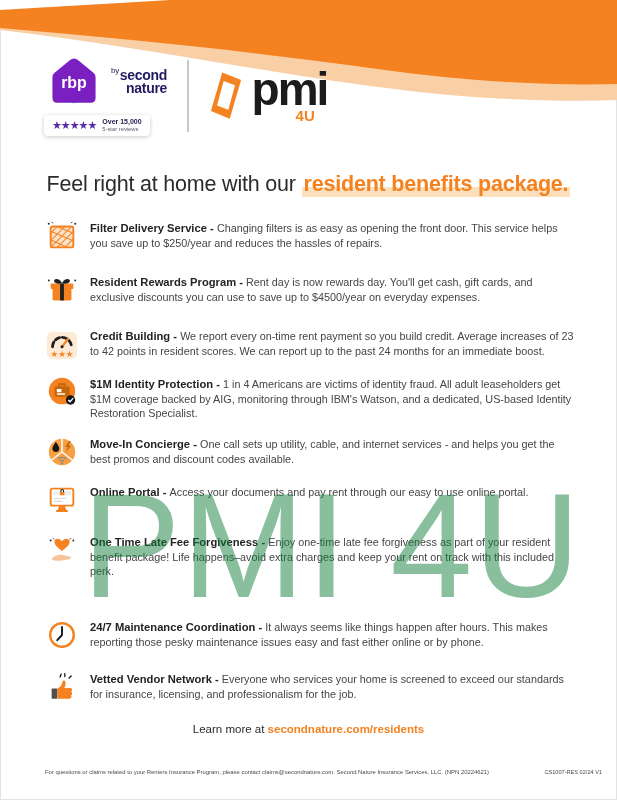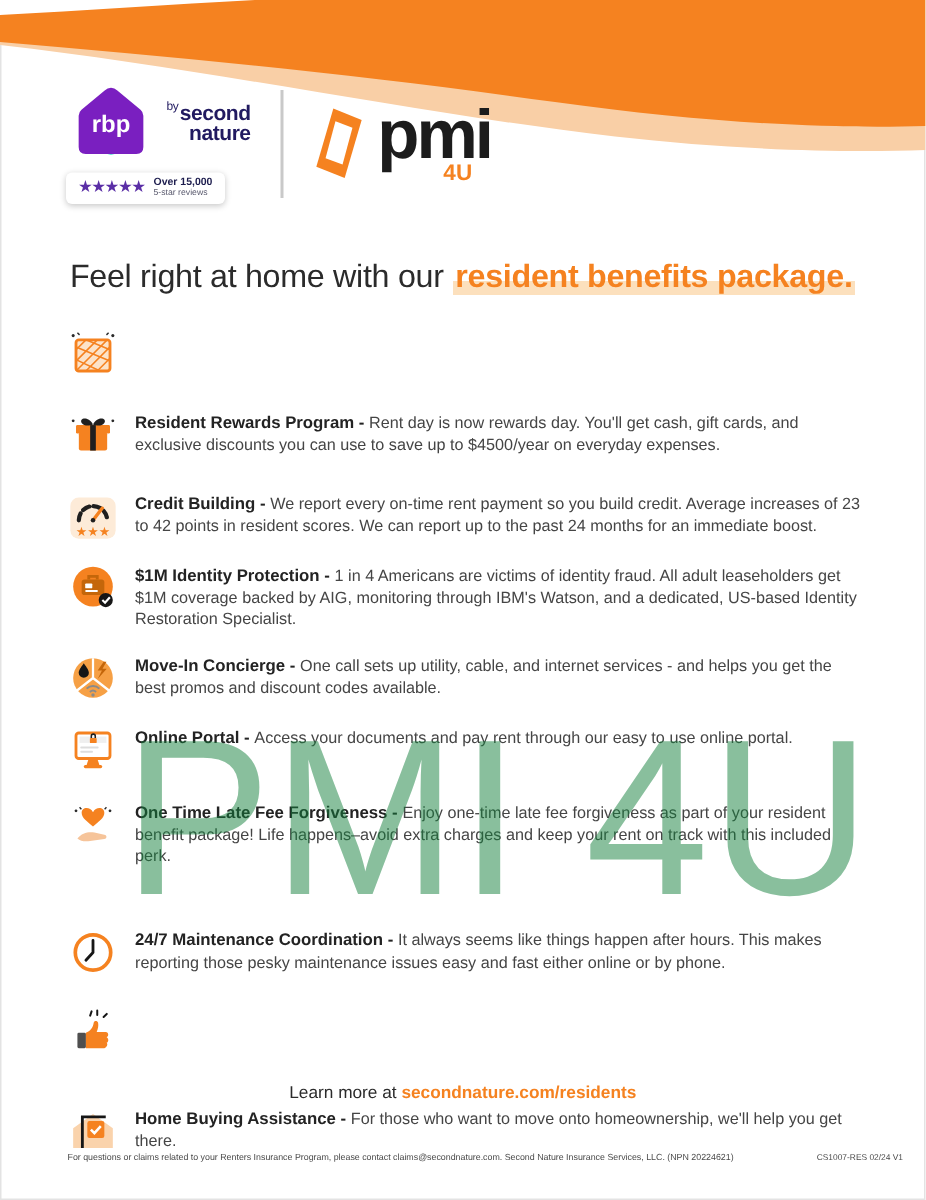--- a/index.html
+++ b/index.html
@@ -99,20 +99,21 @@
   <div class="benefits">
 
     <div class="benefit">
       <svg viewBox="0 0 36 36">
         <rect x="6" y="8" width="24" height="22" rx="2" fill="#FCE3C9" stroke="#F58220" stroke-width="2"></rect>
         <path d="M6,15 L13,8 M6,23 L21,8 M6,30 L28,8 M13,30 L30,13 M21,30 L30,21 M30,15 L13,8 M30,23 L6,13 M23,30 L6,22" stroke="#F58220" stroke-width="1.1" fill="none"></path>
         <circle cx="4" cy="5" r="1.1" fill="#2b2b2b"></circle>
           <circle cx="32" cy="5" r="1.1" fill="#2b2b2b"></circle>
           <path d="M7,3 l1.5,1.5 M29,3 l-1.5,1.5" stroke="#2b2b2b" stroke-width="1"></path>
       </svg>
+      <p><span class="b-title">Filter Delivery Service</span><span class="b-sep"> - </span><span>Changing filters is as easy as opening the front door. This service helps you save up to $250/year and reduces the hassles of repairs.</span></p>
     </div>
 
     <div class="benefit">
       <svg viewBox="0 0 36 36">
         <rect x="8" y="16" width="20" height="13" rx="1.5" fill="#F58220"></rect>
         <rect x="6" y="11" width="24" height="6" rx="1" fill="#F58220"></rect>
         <rect x="16" y="11" width="4" height="18" fill="#1f1f1f"></rect>
         <path d="M18,10.5 C14,4 8,6.5 10,9.5 C12,12.2 16,11.2 18,10.5 Z" fill="#1f1f1f"></path>
         <path d="M18,10.5 C22,4 28,6.5 26,9.5 C24,12.2 20,11.2 18,10.5 Z" fill="#1f1f1f"></path>
         <circle cx="4" cy="8" r="1" fill="#2b2b2b"></circle>
@@ -189,31 +190,23 @@
       </svg>
       <p><span class="b-title">24/7 Maintenance Coordination</span><span class="b-sep"> - </span><span>It always seems like things happen after hours. This makes reporting those pesky maintenance issues easy and fast either online or by phone.</span></p>
     </div>
 
     <div class="benefit">
       <svg viewBox="0 0 36 36">
         <rect x="7" y="19.5" width="6" height="11" rx="1" fill="#4f4f4f"></rect>
         <path d="M13,30.5 V19.5 C16,18.5 18,16 18.5,12.5 C18.7,10.8 21.2,10.8 21.6,12.6 C22,14.6 21.6,17 20.6,19 H27 C29.2,19 29.2,22.2 27.6,22.7 C29.2,23.3 29.2,26.2 27.6,26.7 C28.6,27.7 28.1,29.8 26,30.5 Z" fill="#F58220"></path>
         <path d="M16,7.5 l1,-3 M21,7 l0,-3.2 M25.5,8.5 l2.2,-2.2" stroke="#161616" stroke-width="1.4" stroke-linecap="round"></path>
       </svg>
-    </div>
-
-    <div class="benefit">
-      <svg viewBox="0 0 36 36">
-        <path d="M18,6 L32,16 V30 H4 V16 Z" fill="#FAD3AC"></path>
-        <path d="M9.5,8 H27 M10.5,8 V30" stroke="#161616" stroke-width="2"></path>
-        <rect x="14" y="11" width="12" height="12" rx="1.5" fill="#F58220"></rect>
-        <path d="M16.5,17 l2.5,2.5 4.5,-5" stroke="#ffffff" stroke-width="1.8" fill="none"></path>
-      </svg>
-      <p><span class="b-title">Home Buying Assistance</span><span class="b-sep"> - </span><span>For those who want to move onto homeownership, we'll help you get there.</span></p>
-    </div>
+      <p><span class="b-title">Vetted Vendor Network</span><span class="b-sep"> - </span><span>Everyone who services your home is screened to exceed our standards for insurance, licensing, and professionalism for the job.</span></p>
+    </div>
+
 
   </div>
 
   <div class="watermark">PMI 4U</div>
 
   <div class="learn"><span>Learn more at </span><a href="#">secondnature.com/residents</a></div>
 
   <div class="fineprint">
     <span>For questions or claims related to your Renters Insurance Program, please contact claims@secondnature.com. Second Nature Insurance Services, LLC. (NPN 20224621)</span>
     <span class="code">CS1007-RES 02/24 V1</span>

